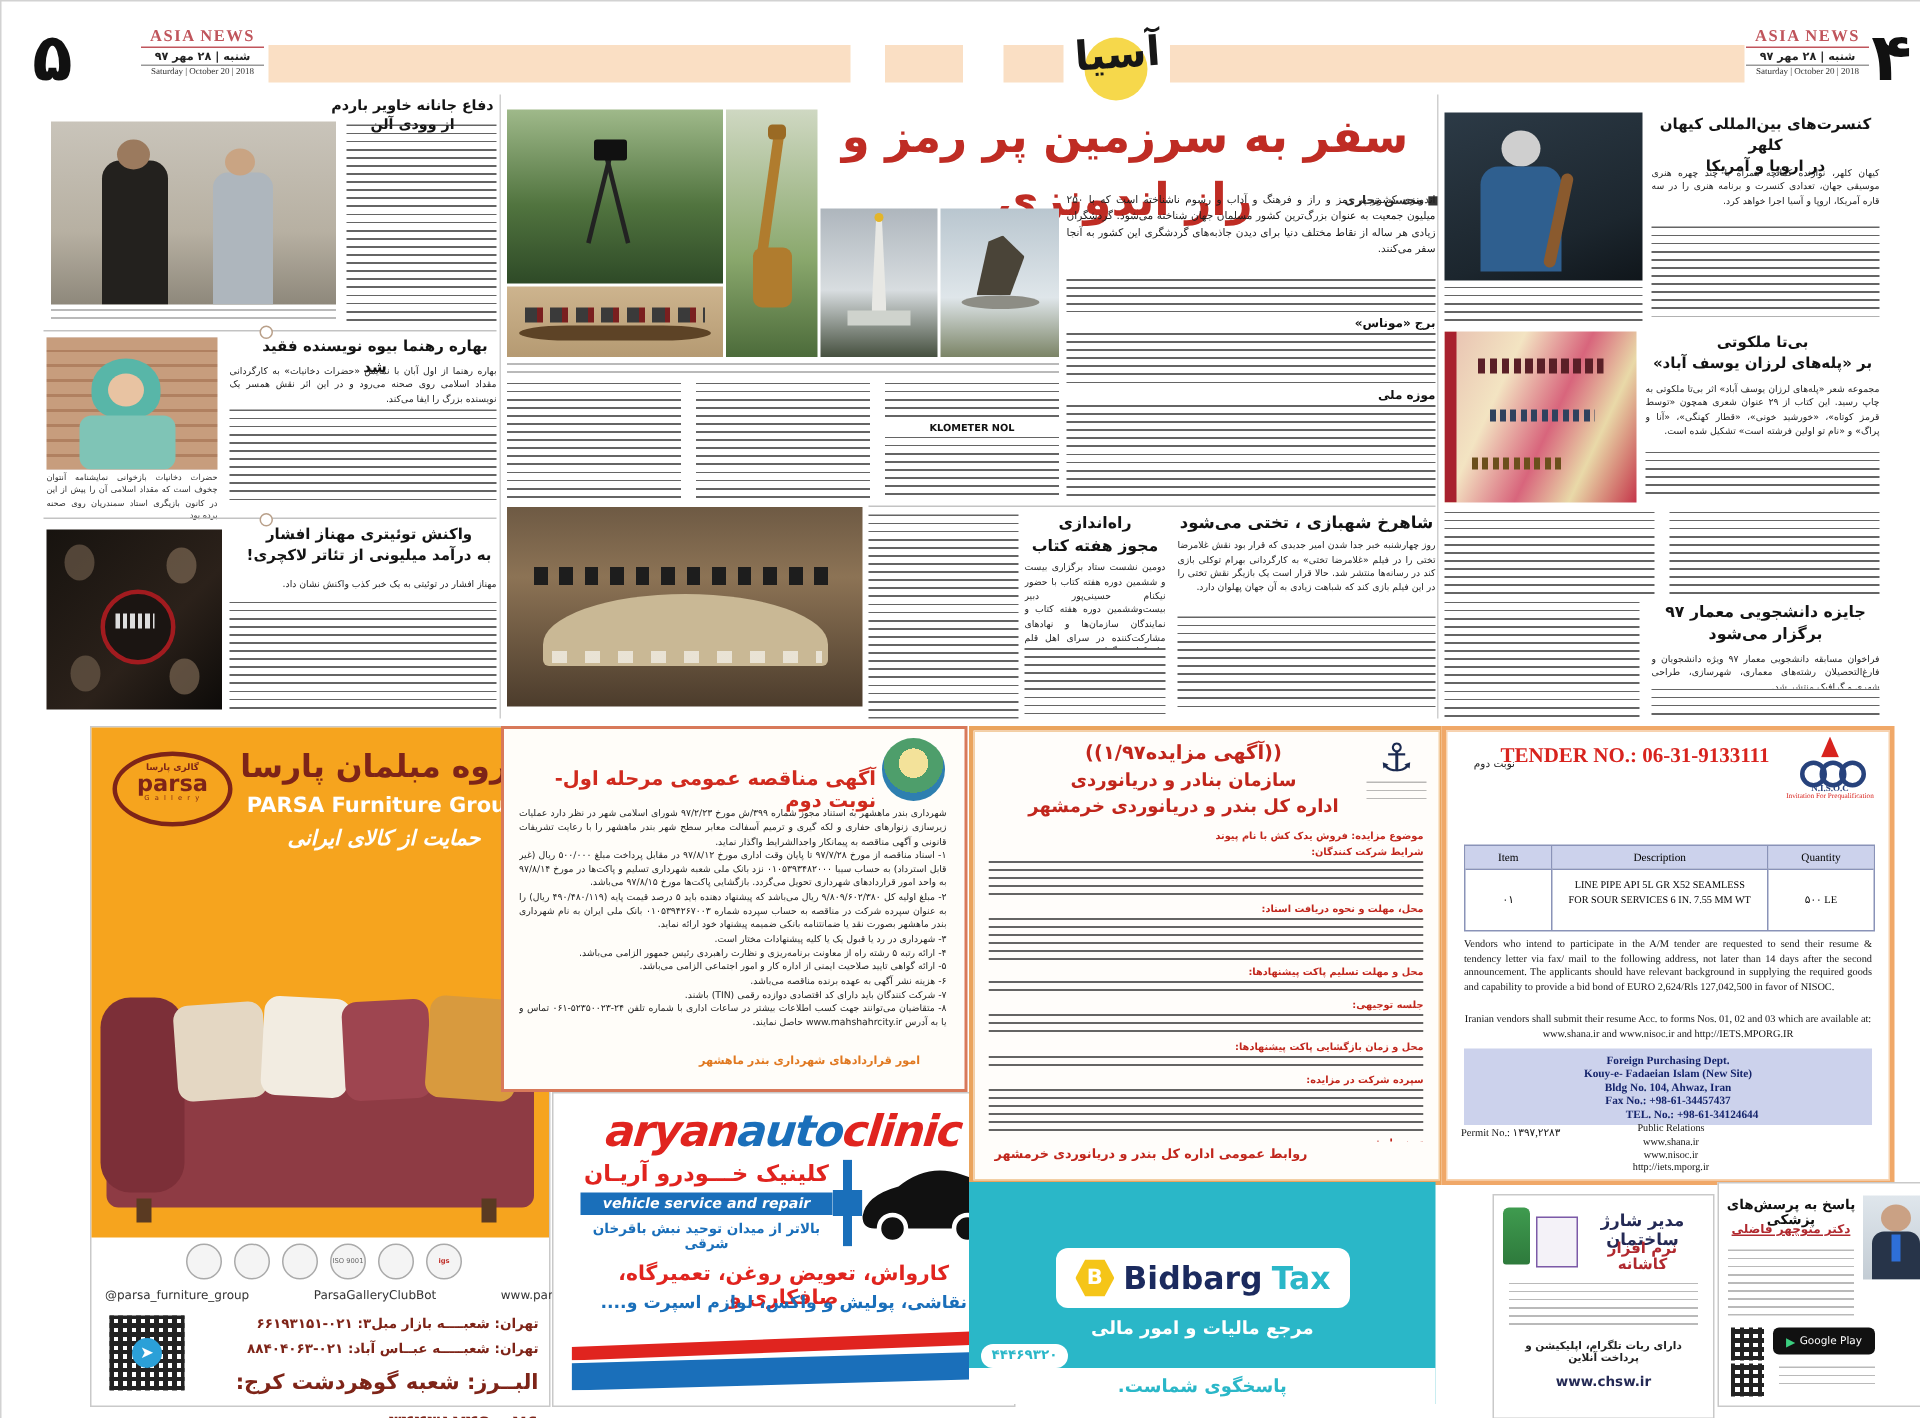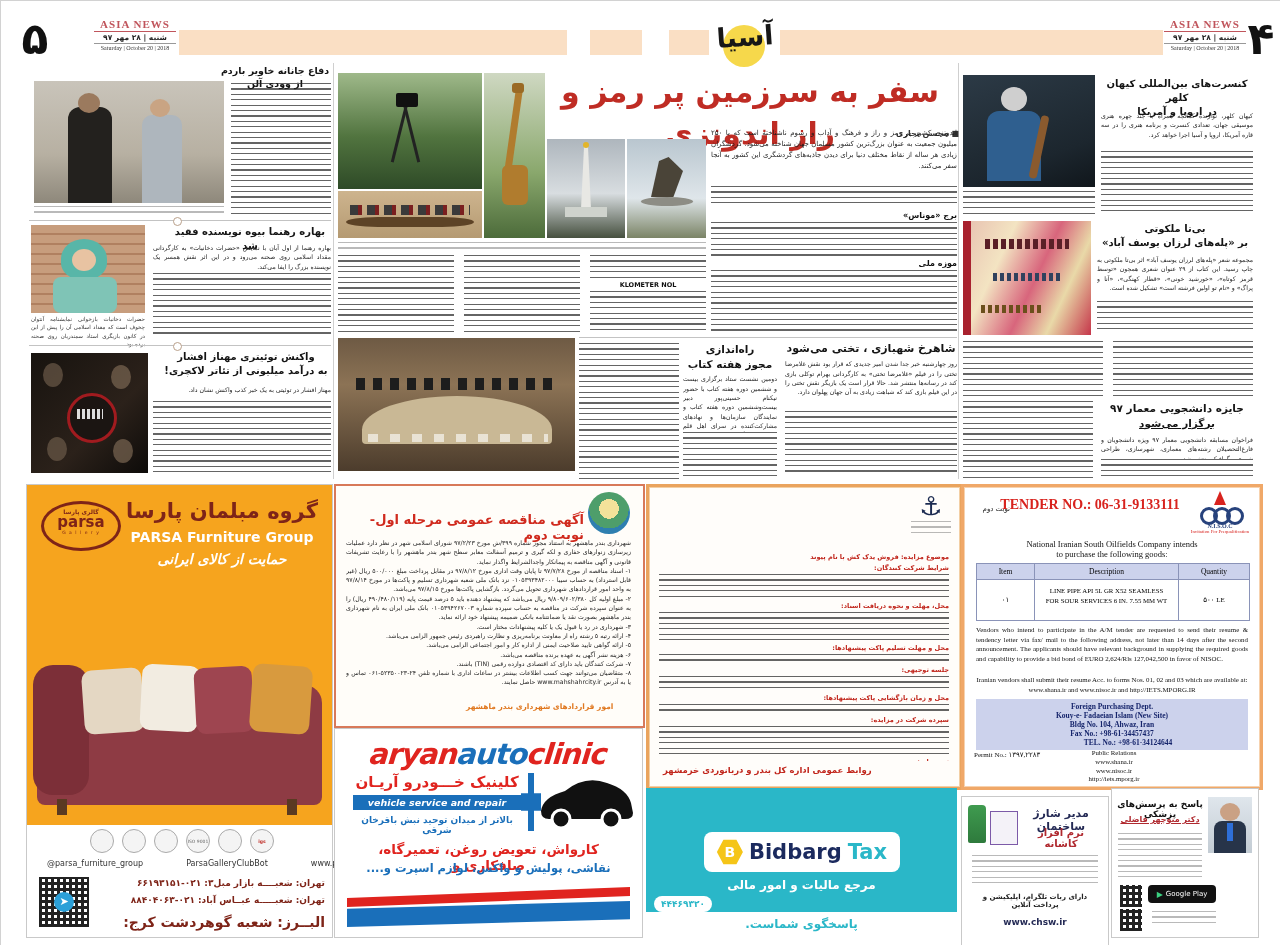--- a/index.html
+++ b/index.html
@@ -12,21 +12,21 @@
   .hfa{font-weight:700;color:#141414;direction:rtl;text-align:center;line-height:1.4;}
   .p7{font-size:7px;line-height:1.55;text-align:justify;color:#1c1c1c;direction:rtl;overflow:hidden;}
   .p6{font-size:6.2px;line-height:1.5;text-align:justify;color:#1c1c1c;direction:rtl;overflow:hidden;}
   .hr{height:1px;background:#c3c3c3;}
   .vr{width:1px;background:#cfcfcf;}
   .orn{width:7px;height:7px;border:1px solid #b9a08a;border-radius:50%;background:#fff;}
   .photo{overflow:hidden;}
   .peach{background:#fadfc4;}
   .redh{color:#bf2c24;}
   .serif{font-family:"Liberation Serif",serif;}
-  .adbox{border:1px solid #c9c9c9;background:#fff;}
+  .adbox{border:1px solid #c9c9c9;background:#fff;margin-left:34px;}
   .badge{width:22px;height:22px;border-radius:50%;border:1px solid #aaa;background:#f4f4f4;
          font-size:4.5px;color:#666;display:flex;align-items:center;justify-content:center;text-align:center;}
   .qr{background:
       repeating-linear-gradient(90deg,#222 0 3px,transparent 3px 6px),
       repeating-linear-gradient(0deg,#222 0 3px,#fff 3px 6px);}
   .hex{width:26px;height:26px;background:#f5c518;clip-path:polygon(25% 3%,75% 3%,100% 50%,75% 97%,25% 97%,0 50%);
        display:flex;align-items:center;justify-content:center;color:#fff;font-weight:700;font-size:14px;}
 </style>
 </head>
 <body>
@@ -199,21 +199,21 @@
   <div class="abs" style="left:1096px;top:254px;width:156px;height:82px;">
     <div class="p6" style="height:46px;">مجموعه شعر «پله‌های لرزان یوسف آباد» اثر بی‌تا ملکوتی به چاپ رسید. این کتاب از ۲۹ عنوان شعری همچون «توسط قرمز کوتاه»، «خورشید خونی»، «قطار کهنگی»، «آنا و پراگ» و «نام تو اولین فرشته است» تشکیل شده است.</div>
     <div class="tx" style="height:32px;"></div>
   </div>
 
   <div class="abs tx" style="left:962px;top:340px;width:140px;height:56px;"></div>
   <div class="abs tx" style="left:1112px;top:340px;width:140px;height:56px;"></div>
 
   <div class="abs" style="left:1100px;top:400px;width:152px;">
     <div class="hfa" style="font-size:10.5px;">جایزه دانشجویی معمار ۹۷</div>
-    <div class="hfa" style="font-size:10.5px;text-decoration:underline;">برگزار می‌شود</div>
+    <div class="hfa" style="font-size:10.5px;">برگزار می‌شود</div>
   </div>
   <div class="abs" style="left:1100px;top:434px;width:152px;height:46px;">
     <div class="p6" style="height:24px;">فراخوان مسابقه دانشجویی معمار ۹۷ ویژه دانشجویان و فارغ‌التحصیلان رشته‌های معماری، شهرسازی، طراحی شهری و گرافیک منتشر شد.</div>
     <div class="tx" style="height:20px;"></div>
   </div>
   <div class="abs tx" style="left:962px;top:400px;width:130px;height:80px;"></div>
 
   <div class="abs adbox" style="left:25px;top:483px;width:305px;height:452px;">
     <div class="abs" style="left:0;top:0;width:100%;height:340px;background:#f6a41e;"></div>
     <div class="abs" style="left:14px;top:16px;width:74px;height:44px;border:3px solid #7e2418;border-radius:50%;background:#f6a41e;text-align:center;">
@@ -237,21 +237,21 @@
     </div>
 
     <div class="abs" style="left:30px;top:344px;width:250px;display:flex;gap:8px;justify-content:center;">
       <div class="badge"></div>
       <div class="badge"></div>
       <div class="badge"></div>
       <div class="badge">ISO 9001</div>
       <div class="badge"></div>
       <div class="badge" style="color:#c0302a;font-weight:700;">igs</div>
     </div>
-    <div class="abs" style="left:20px;top:374px;width:289px;font-size:8px;color:#333;display:flex;justify-content:space-between;gap:43px;">
+    <div class="abs" style="left:9px;top:374px;width:289px;font-size:8px;color:#333;display:flex;justify-content:space-between;gap:43px;">
       <span>@parsa_furniture_group</span>
       <span>ParsaGalleryClubBot</span>
       <span>www.parsagallery.ir</span>
     </div>
     <div class="abs qr" style="left:12px;top:392px;width:50px;height:50px;">
       <div class="abs" style="left:15px;top:15px;width:20px;height:20px;border-radius:50%;background:#2ba0d8;color:#fff;font-size:11px;text-align:center;line-height:20px;">➤</div>
     </div>
     <div class="abs" style="left:70px;top:390px;width:228px;">
       <div class="rtl" style="font-size:9px;font-weight:700;color:#7e2418;line-height:1.9;text-align:right;">تهران: شعبــــه بازار مبل۳: ۰۲۱-۶۶۱۹۳۱۵۱</div>
       <div class="rtl" style="font-size:9px;font-weight:700;color:#7e2418;line-height:1.9;text-align:right;">تهران: شعبـــــه عبــاس آباد: ۰۲۱-۸۸۴۰۴۰۶۳</div>
@@ -292,20 +292,25 @@
     <div class="abs rtl" style="left:12px;top:112px;width:283px;font-size:13.5px;font-weight:700;color:#e0241f;text-align:center;">کارواش، تعویض روغن، تعمیرگاه، صافکاری و</div>
     <div class="abs rtl" style="left:12px;top:132px;width:283px;font-size:11.5px;font-weight:700;color:#1a6fba;text-align:center;">نقاشی، پولیش و واکس، لوازم اسپرت و....</div>
     <div class="abs" style="left:12px;top:158px;width:283px;height:20px;background:#e0241f;clip-path:polygon(0 55%,100% 0,100% 45%,0 100%);"></div>
     <div class="abs" style="left:12px;top:172px;width:283px;height:26px;background:#1a6fba;clip-path:polygon(0 30%,100% 0,100% 70%,0 100%);"></div>
   </div>
 
   <div class="abs" style="left:645px;top:483px;width:311px;height:300px;border:3px solid #eaa45e;background:#fffdfa;box-shadow:inset 0 0 0 1px #f3cfa4;">
     <div class="abs" style="left:262px;top:6px;width:40px;height:52px;text-align:center;">
       <div style="font-size:26px;color:#1b2a50;line-height:1;">⚓</div>
       <div class="tx lt" style="height:14px;margin-top:2px;"></div>
+    </div>
+    <div class="abs rtl" style="left:30px;top:8px;width:220px;text-align:center;">
+      <div style="font-size:13px;font-weight:700;color:#c1261c;">((آگهی مزایده۱/۹۷))</div>
+      <div style="font-size:12px;font-weight:700;color:#c1261c;margin-top:3px;">سازمان بنادر و دریانوردی</div>
+      <div style="font-size:12px;font-weight:700;color:#c1261c;margin-top:3px;">اداره کل بندر و دریانوردی خرمشهر</div>
     </div>
     <div class="abs" style="left:10px;top:66px;width:290px;height:208px;overflow:hidden;">
       <div class="rtl" style="font-size:6.5px;font-weight:700;color:#c1261c;text-align:right;">موضوع مزایده: فروش یدک کش با نام پیوند</div>
       <div class="rtl" style="font-size:6.5px;font-weight:700;color:#c1261c;text-align:right;margin-top:3px;">شرایط شرکت کنندگان:</div>
       <div class="tx" style="height:26px;margin:2px 0;"></div>
       <div class="rtl" style="font-size:6.5px;font-weight:700;color:#c1261c;text-align:right;">محل، مهلت و نحوه دریافت اسناد:</div>
       <div class="tx" style="height:30px;margin:2px 0;"></div>
       <div class="rtl" style="font-size:6.5px;font-weight:700;color:#c1261c;text-align:right;">محل و مهلت تسلیم پاکت پیشنهادها:</div>
       <div class="tx" style="height:10px;margin:2px 0;"></div>
       <div class="rtl" style="font-size:6.5px;font-weight:700;color:#c1261c;text-align:right;">جلسه توجیهی:</div>
@@ -339,24 +344,20 @@
     <div class="abs" style="left:224px;top:4px;width:64px;text-align:center;">
       <div class="abs" style="left:26px;top:0;width:12px;height:14px;background:#d8231e;clip-path:polygon(50% 0,100% 100%,0 100%);"></div>
       <div class="abs" style="left:12px;top:12px;width:40px;height:18px;">
         <div class="abs" style="left:0;top:4px;width:12px;height:12px;border:3px solid #27427c;border-radius:50%;"></div>
         <div class="abs" style="left:13px;top:4px;width:12px;height:12px;border:3px solid #27427c;border-radius:50%;"></div>
         <div class="abs" style="left:26px;top:4px;width:12px;height:12px;border:3px solid #27427c;border-radius:50%;"></div>
       </div>
       <div style="margin-top:32px;font-size:6px;font-weight:700;color:#27427c;">N.I.S.O.C</div>
       <div style="font-size:4.8px;color:#d8231e;">Invitation For Prequalification</div>
     </div>
-    <div class="abs" style="left:14px;top:52px;width:268px;text-align:center;font-size:8.5px;color:#111;">
-      <div>National Iranian South Oilfields Company intends</div>
-      <div>to purchase the following goods:</div>
-    </div>
     <div class="abs" style="left:12px;top:76px;width:272px;border:1px solid #8a93b8;display:grid;grid-template-columns:58px 1fr 70px;">
       <div style="background:#ccd2ec;border-right:1px solid #8a93b8;font-size:7.5px;text-align:center;padding:3px 0;">Item</div>
       <div style="background:#ccd2ec;border-right:1px solid #8a93b8;font-size:7.5px;text-align:center;padding:3px 0;">Description</div>
       <div style="background:#ccd2ec;font-size:7.5px;text-align:center;padding:3px 0;">Quantity</div>
       <div style="border-top:1px solid #8a93b8;border-right:1px solid #8a93b8;font-size:7px;text-align:center;padding:16px 0;">۰۱</div>
       <div style="border-top:1px solid #8a93b8;border-right:1px solid #8a93b8;font-size:6.8px;text-align:center;padding:6px 8px;line-height:1.5;">LINE PIPE API 5L GR X52 SEAMLESS FOR SOUR SERVICES 6 IN. 7.55 MM WT</div>
       <div style="border-top:1px solid #8a93b8;font-size:7px;text-align:center;padding:16px 0;">۵۰۰ LE</div>
     </div>
     <div class="abs" style="left:12px;top:138px;width:272px;font-size:6.9px;line-height:1.4;text-align:justify;color:#111;">Vendors who intend to participate in the A/M tender are requested to send their resume &amp; tendency letter via fax/ mail to the following address, not later than 14 days after the second announcement. The applicants should have relevant background in supplying the required goods and capability to provide a bid bond of EURO 2,624/Rls 127,042,500 in favor of NISOC.</div>
     <div class="abs" style="left:12px;top:188px;width:272px;font-size:6.9px;line-height:1.4;text-align:center;color:#111;">Iranian vendors shall submit their resume Acc. to forms Nos. 01, 02 and 03 which are available at: www.shana.ir and www.nisoc.ir and http://IETS.MPORG.IR</div>

